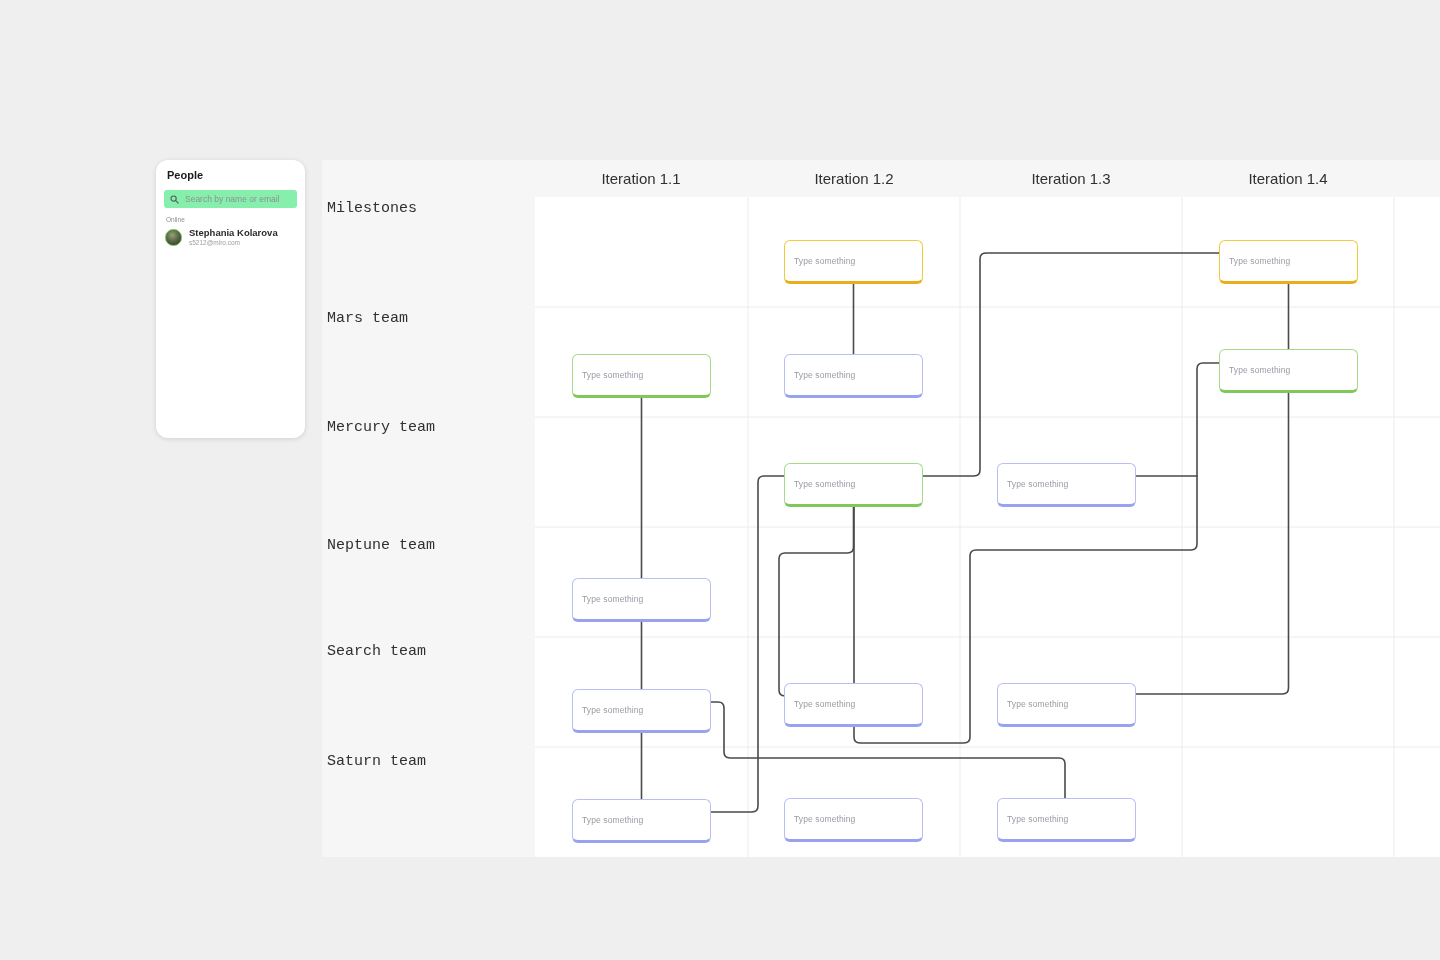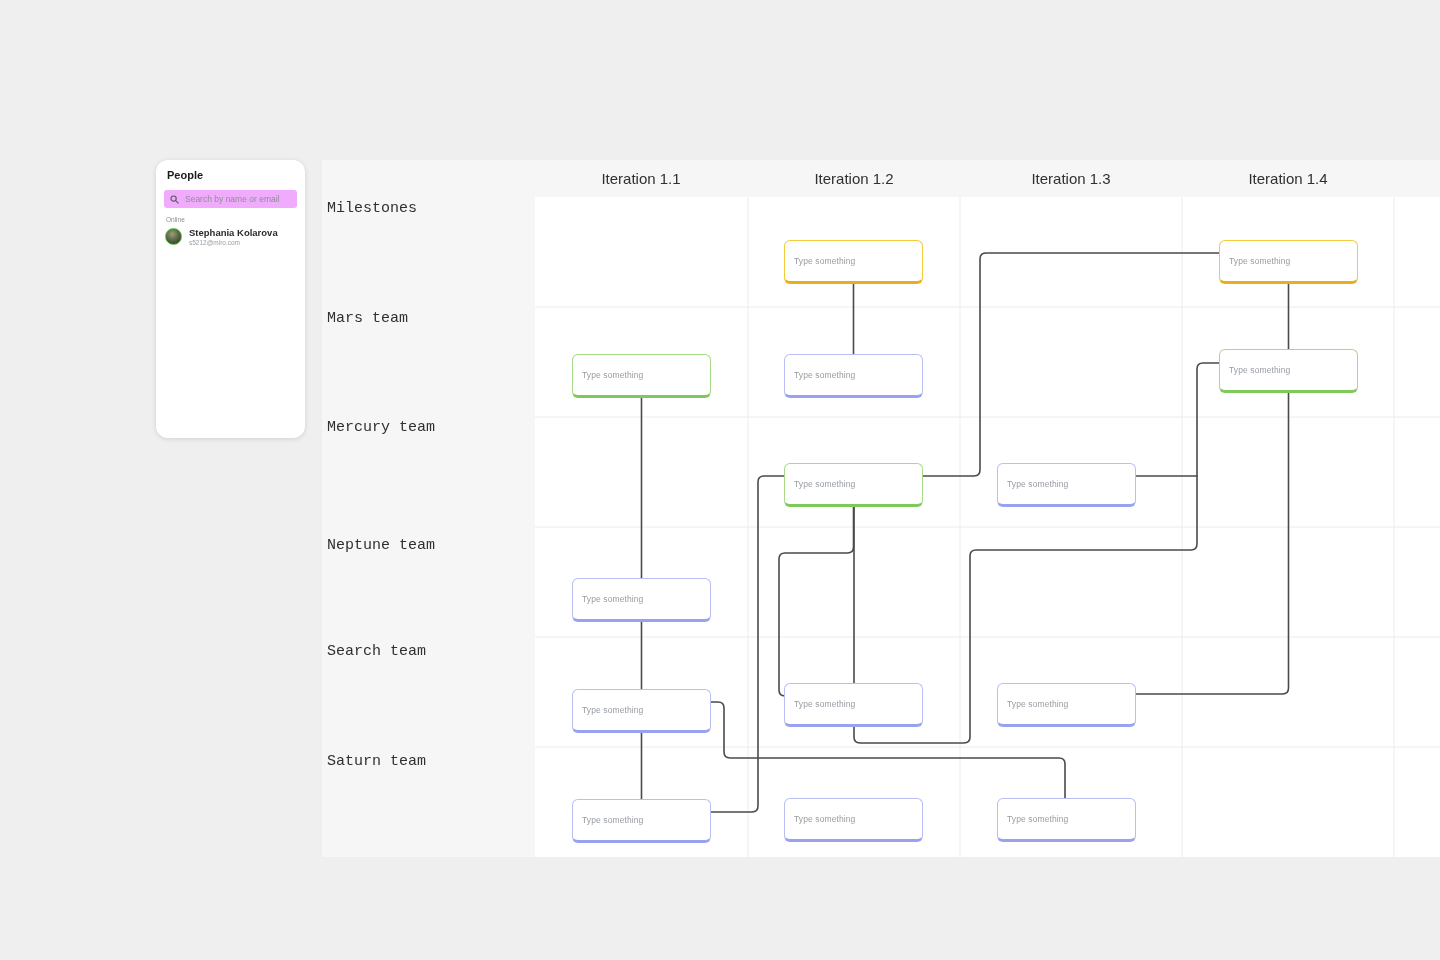--- a/index.html
+++ b/index.html
@@ -42,30 +42,30 @@
     position:absolute; left:156px; top:160px; width:149px; height:278px;
     background:#ffffff; border-radius:12px;
     box-shadow:0 1px 5px rgba(0,0,0,.13);
   }
   .people-title {
     position:absolute; left:11px; top:9px;
     font-size:11px; font-weight:bold; color:#1b1b1b;
   }
   .search {
     position:absolute; left:8px; top:30px; width:133px; height:18px;
-    background:#f0abfc; border-radius:3px; box-sizing:border-box;
+    background:#86efac; border-radius:3px; box-sizing:border-box;
     display:flex; align-items:center; padding:0 6px; gap:4px;
   }
   .search input {
     flex:1; min-width:0; border:none; background:transparent; outline:none;
     font-size:8.5px; color:#333; font-family:inherit;
   }
   .search input::placeholder { color:#8d9095; }
   .online-label { position:absolute; left:10px; top:56px; font-size:6.5px; color:#8a8f94; }
-  .user-row { position:absolute; left:9px; top:67px; display:flex; gap:7px; align-items:center; cursor:pointer; }
+  .user-row { position:absolute; left:9px; top:67px; display:flex; gap:7px; align-items:flex-end; cursor:pointer; }
   .avatar {
     width:17px; height:17px; border-radius:50%; box-sizing:border-box;
     border:1.5px solid #5fbc49;
     background:radial-gradient(circle at 42% 34%, #97a273 0%, #5d684c 45%, #242b1d 100%);
   }
   .user-name { font-size:9.5px; font-weight:600; color:#2b2b2b; line-height:11px; }
   .user-email { font-size:6.5px; color:#9aa0a5; margin-top:1px; }
 </style>
 </head>
 <body>

